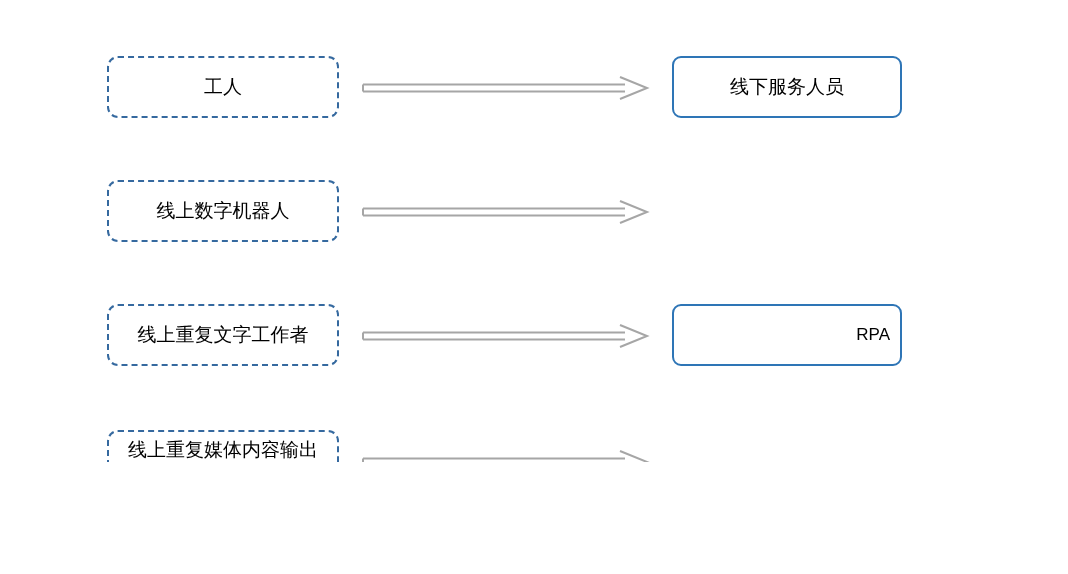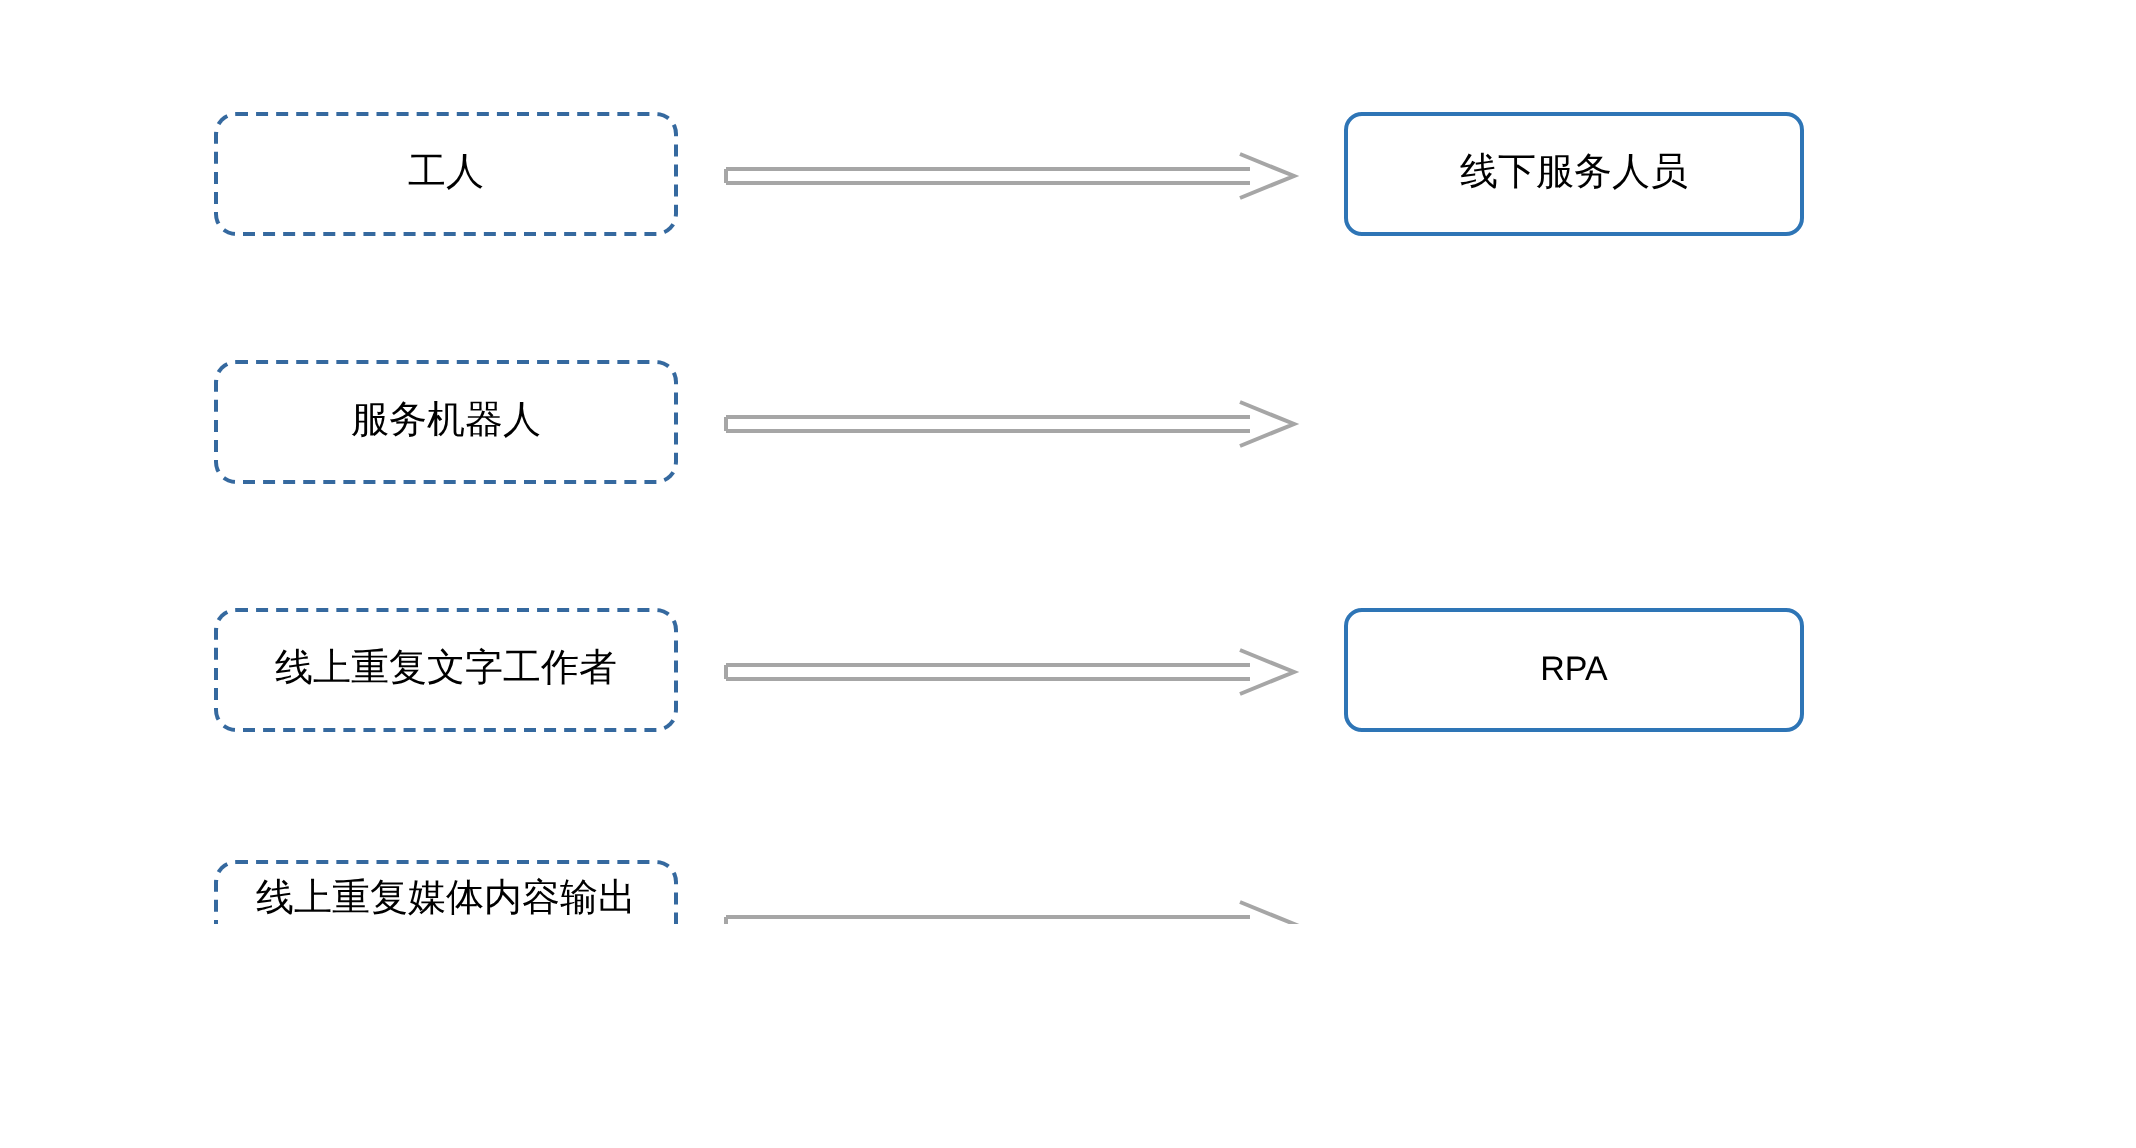--- a/index.html
+++ b/index.html
@@ -50,20 +50,21 @@
   .target {
     left: 672px;
     width: 230px;
     border: 2px solid #2e75b6;
     border-radius: 9px;
   }
   
   .row-2 .target {
     font-family: "Liberation Sans", "DejaVu Sans", sans-serif;
     font-size: 17px;
+    justify-content: flex-end;
   }
   .arrow {
     position: absolute;
     left: 362px;
     top: 18px;
     width: 288px;
     height: 28px;
   }
   .arrow svg { display: block; }
 </style>
@@ -82,21 +83,21 @@
         <path d="M258 3 L 285 14 L 258 25"></path>
       </svg>
     </div>
     <div class="box target">
       <span>线下服务人员</span>
     </div>
   </div>
 
   <div class="row row-1">
     <div class="box source">
-      <span>服务机器人</span>
+      <span>线上数字机器人</span>
     </div>
     <div class="arrow">
       <svg width="288" height="28" viewBox="0 0 288 28" fill="none" stroke="#a6a6a6" stroke-width="2">
         <path d="M1 10.5 H 263 M1 17.5 H 263 M1 10.5 V 17.5"></path>
         <path d="M258 3 L 285 14 L 258 25"></path>
       </svg>
     </div>
   </div>
 
   <div class="row row-2">

